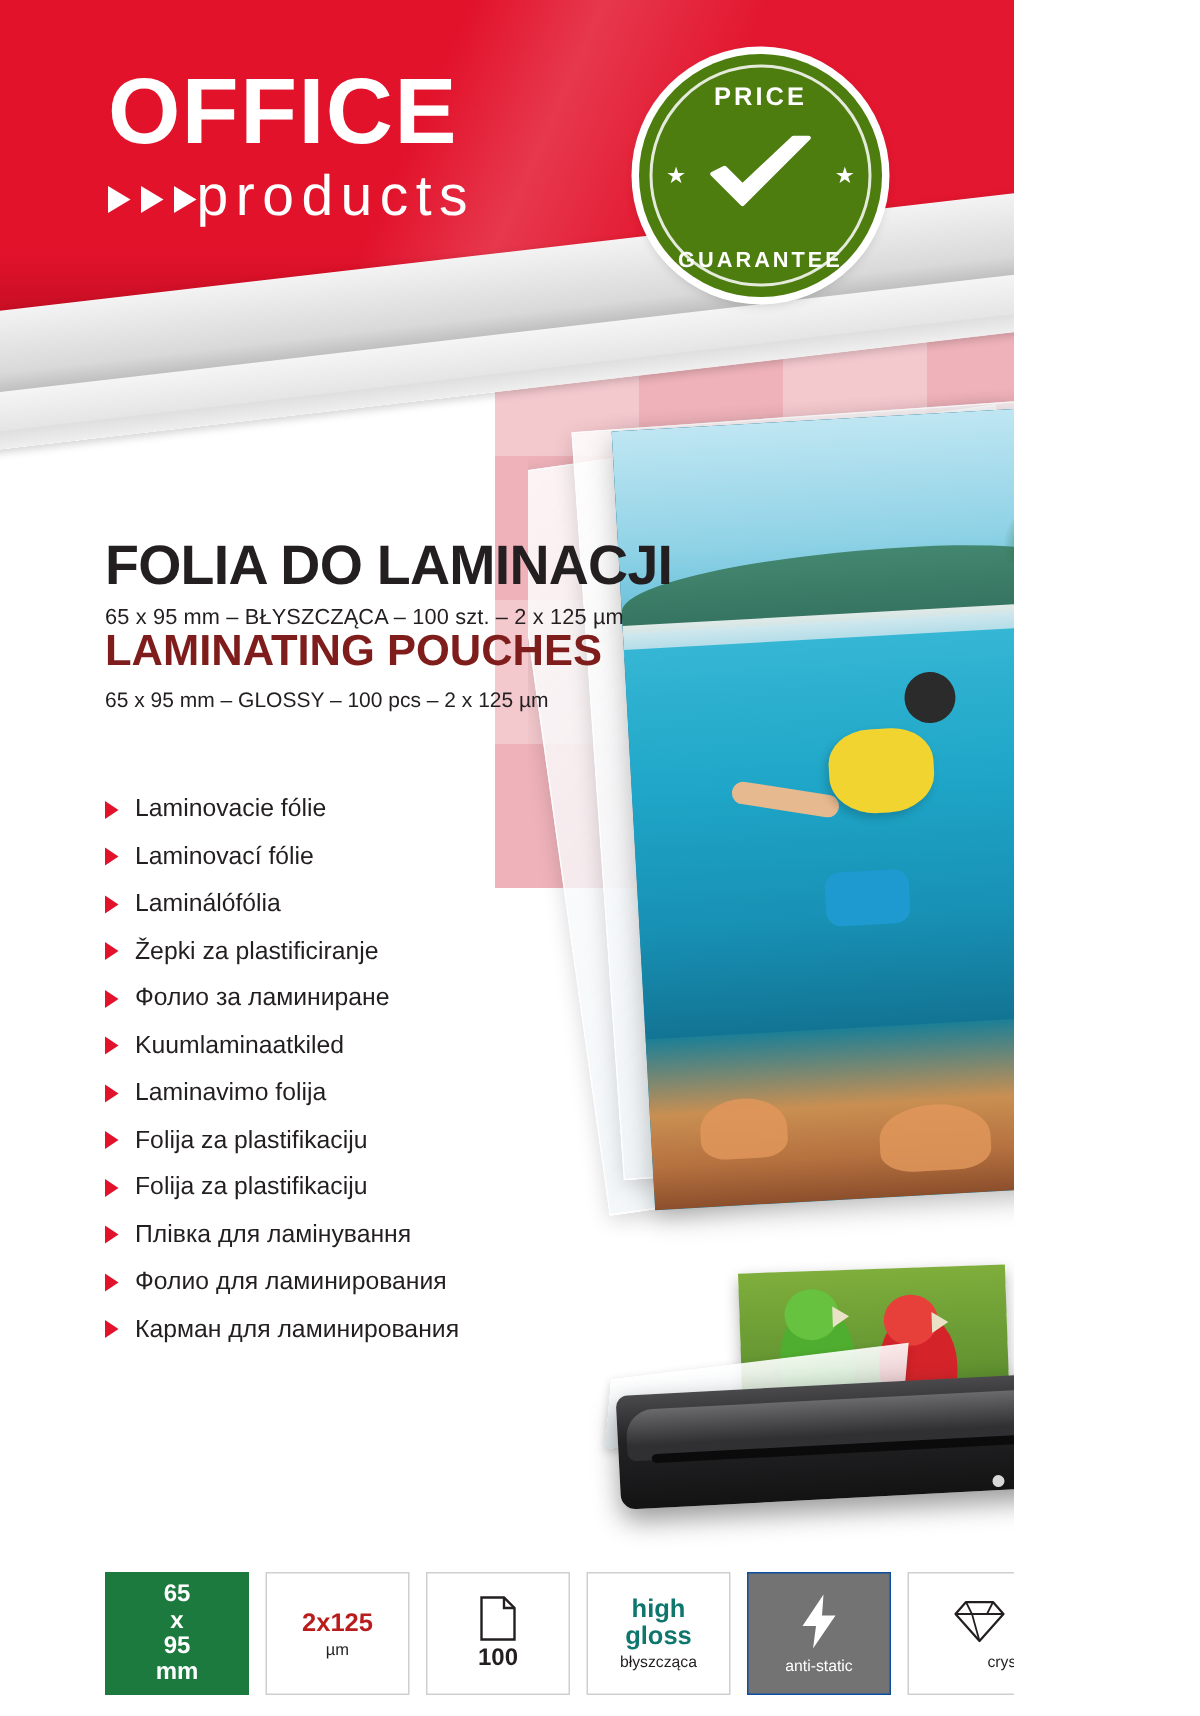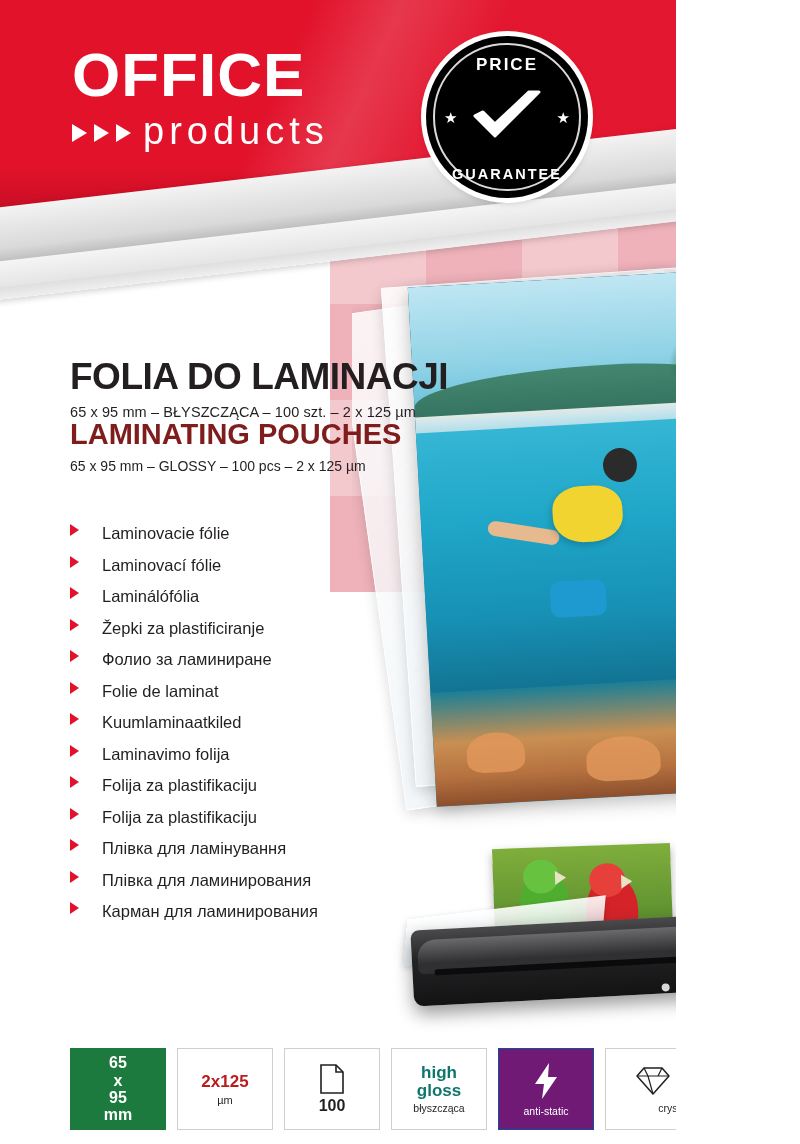--- a/index.html
+++ b/index.html
@@ -66,21 +66,21 @@
     font-weight: bold;
     font-size: 62px;
     letter-spacing: 1px;
     color: #ffffff;
     line-height: 1;
   }
   .logo-row2 {
     display: flex;
     align-items: flex-end;
     margin-top: 6px;
-    gap: 12px;
+    gap: 0;
   }
   .arrows { display: flex; gap: 7px; padding-bottom: 8px; }
   .arrow {
     width: 0; height: 0;
     border-top: 9px solid transparent;
     border-bottom: 9px solid transparent;
     border-left: 15px solid #ffffff;
   }
   .logo-products {
     font-size: 38px;
@@ -89,21 +89,21 @@
     color: #ffffff;
     line-height: 1;
   }
 
   
   .badge {
     position: absolute;
     right: 88px; top: 36px;
     width: 162px; height: 162px;
     border-radius: 50%;
-    background: #000000;
+    background: #4d7c0f;
     box-shadow: 0 0 0 5px #ffffff, 0 3px 9px rgba(0,0,0,0.3);
     color: #fff;
     text-align: center;
   }
   .badge-inner {
     position: absolute; inset: 7px;
     border-radius: 50%;
     border: 2px solid rgba(255,255,255,0.85);
   }
   .badge-top {
@@ -282,21 +282,21 @@
   }
   .title-main2 {
     font-size: 29px; font-weight: bold; color: #7f1d1d; line-height: 1;
   }
   .title-sub2 {
     font-size: 14px; color: #231f20; margin-top: 9px;
   }
 
   
   .langs { position: absolute; left: 70px; top: 524px; width: 330px; }
-  .lang-row { display: flex; height: 31.5px; gap: 12px; }
+  .lang-row { display: flex; align-items: center; height: 31.5px; }
   .lang-tri {
     width: 0; height: 0; flex: 0 0 auto;
     border-top: 6px solid transparent;
     border-bottom: 6px solid transparent;
     border-left: 9px solid #e2122b;
     margin-right: 11px;
   }
   .lang-text { font-size: 16.5px; color: #231f20; }
 
   
@@ -307,21 +307,21 @@
   .icon-box {
     width: 96px; height: 82px;
     border: 1px solid #cfcfcf;
     display: flex; flex-direction: column;
     align-items: center; justify-content: center;
     text-align: center;
     position: relative;
     background: #fff;
   }
   .icon-green { background: #1d7a3e; color: #fff; border-color: #1d7a3e; }
-  .icon-blue  { background: #701a75; color: #fff; border-color: #0d4fa0; }
+  .icon-blue  { background: #737373; color: #fff; border-color: #0d4fa0; }
   .ic-size { font-size: 16px; font-weight: bold; line-height: 1.08; }
   .ic-2x125 { font-size: 17px; font-weight: bold; color: #b91c1c; }
   .ic-um { font-size: 11px; color: #231f20; margin-top: 2px; }
   .ic-100 { font-size: 16px; font-weight: bold; color: #231f20; margin-top: 2px; }
   .ic-gloss { font-size: 17px; font-weight: bold; color: #0f766e; line-height: 1.05; }
   .ic-gloss-sub { font-size: 10.5px; color: #231f20; margin-top: 3px; }
   .ic-sub-white { font-size: 10.5px; color: #fff; margin-top: 4px; }
   .ic-sub-dark { font-size: 10.5px; color: #231f20; margin-top: 4px; padding-left: 41px; }
   .sheet-glyph { width: 26px; height: 32px; position: relative; }
 </style>
@@ -442,45 +442,41 @@
     <div class="lang-row">
         <span class="lang-tri"></span>
         <span class="lang-text">Žepki za plastificiranje</span>
       </div>
     <div class="lang-row">
         <span class="lang-tri"></span>
         <span class="lang-text">Фолио за ламиниране</span>
       </div>
     <div class="lang-row">
         <span class="lang-tri"></span>
-        <span class="lang-text">Folie de laminat</span>
-      </div>
-    <div class="lang-row">
-        <span class="lang-tri"></span>
         <span class="lang-text">Kuumlaminaatkiled</span>
       </div>
     <div class="lang-row">
         <span class="lang-tri"></span>
         <span class="lang-text">Laminavimo folija</span>
       </div>
     <div class="lang-row">
         <span class="lang-tri"></span>
         <span class="lang-text">Folija za plastifikaciju</span>
       </div>
     <div class="lang-row">
         <span class="lang-tri"></span>
         <span class="lang-text">Folija za plastifikaciju</span>
       </div>
     <div class="lang-row">
         <span class="lang-tri"></span>
         <span class="lang-text">Плівка для ламінування</span>
       </div>
     <div class="lang-row">
         <span class="lang-tri"></span>
-        <span class="lang-text">Плівка для ламинирования</span>
+        <span class="lang-text">Фолио для ламинирования</span>
       </div>
     <div class="lang-row">
         <span class="lang-tri"></span>
         <span class="lang-text">Карман для ламинирования</span>
       </div>
   </div>
 
   <div class="icons">
 
     <div class="icon-box icon-green">

